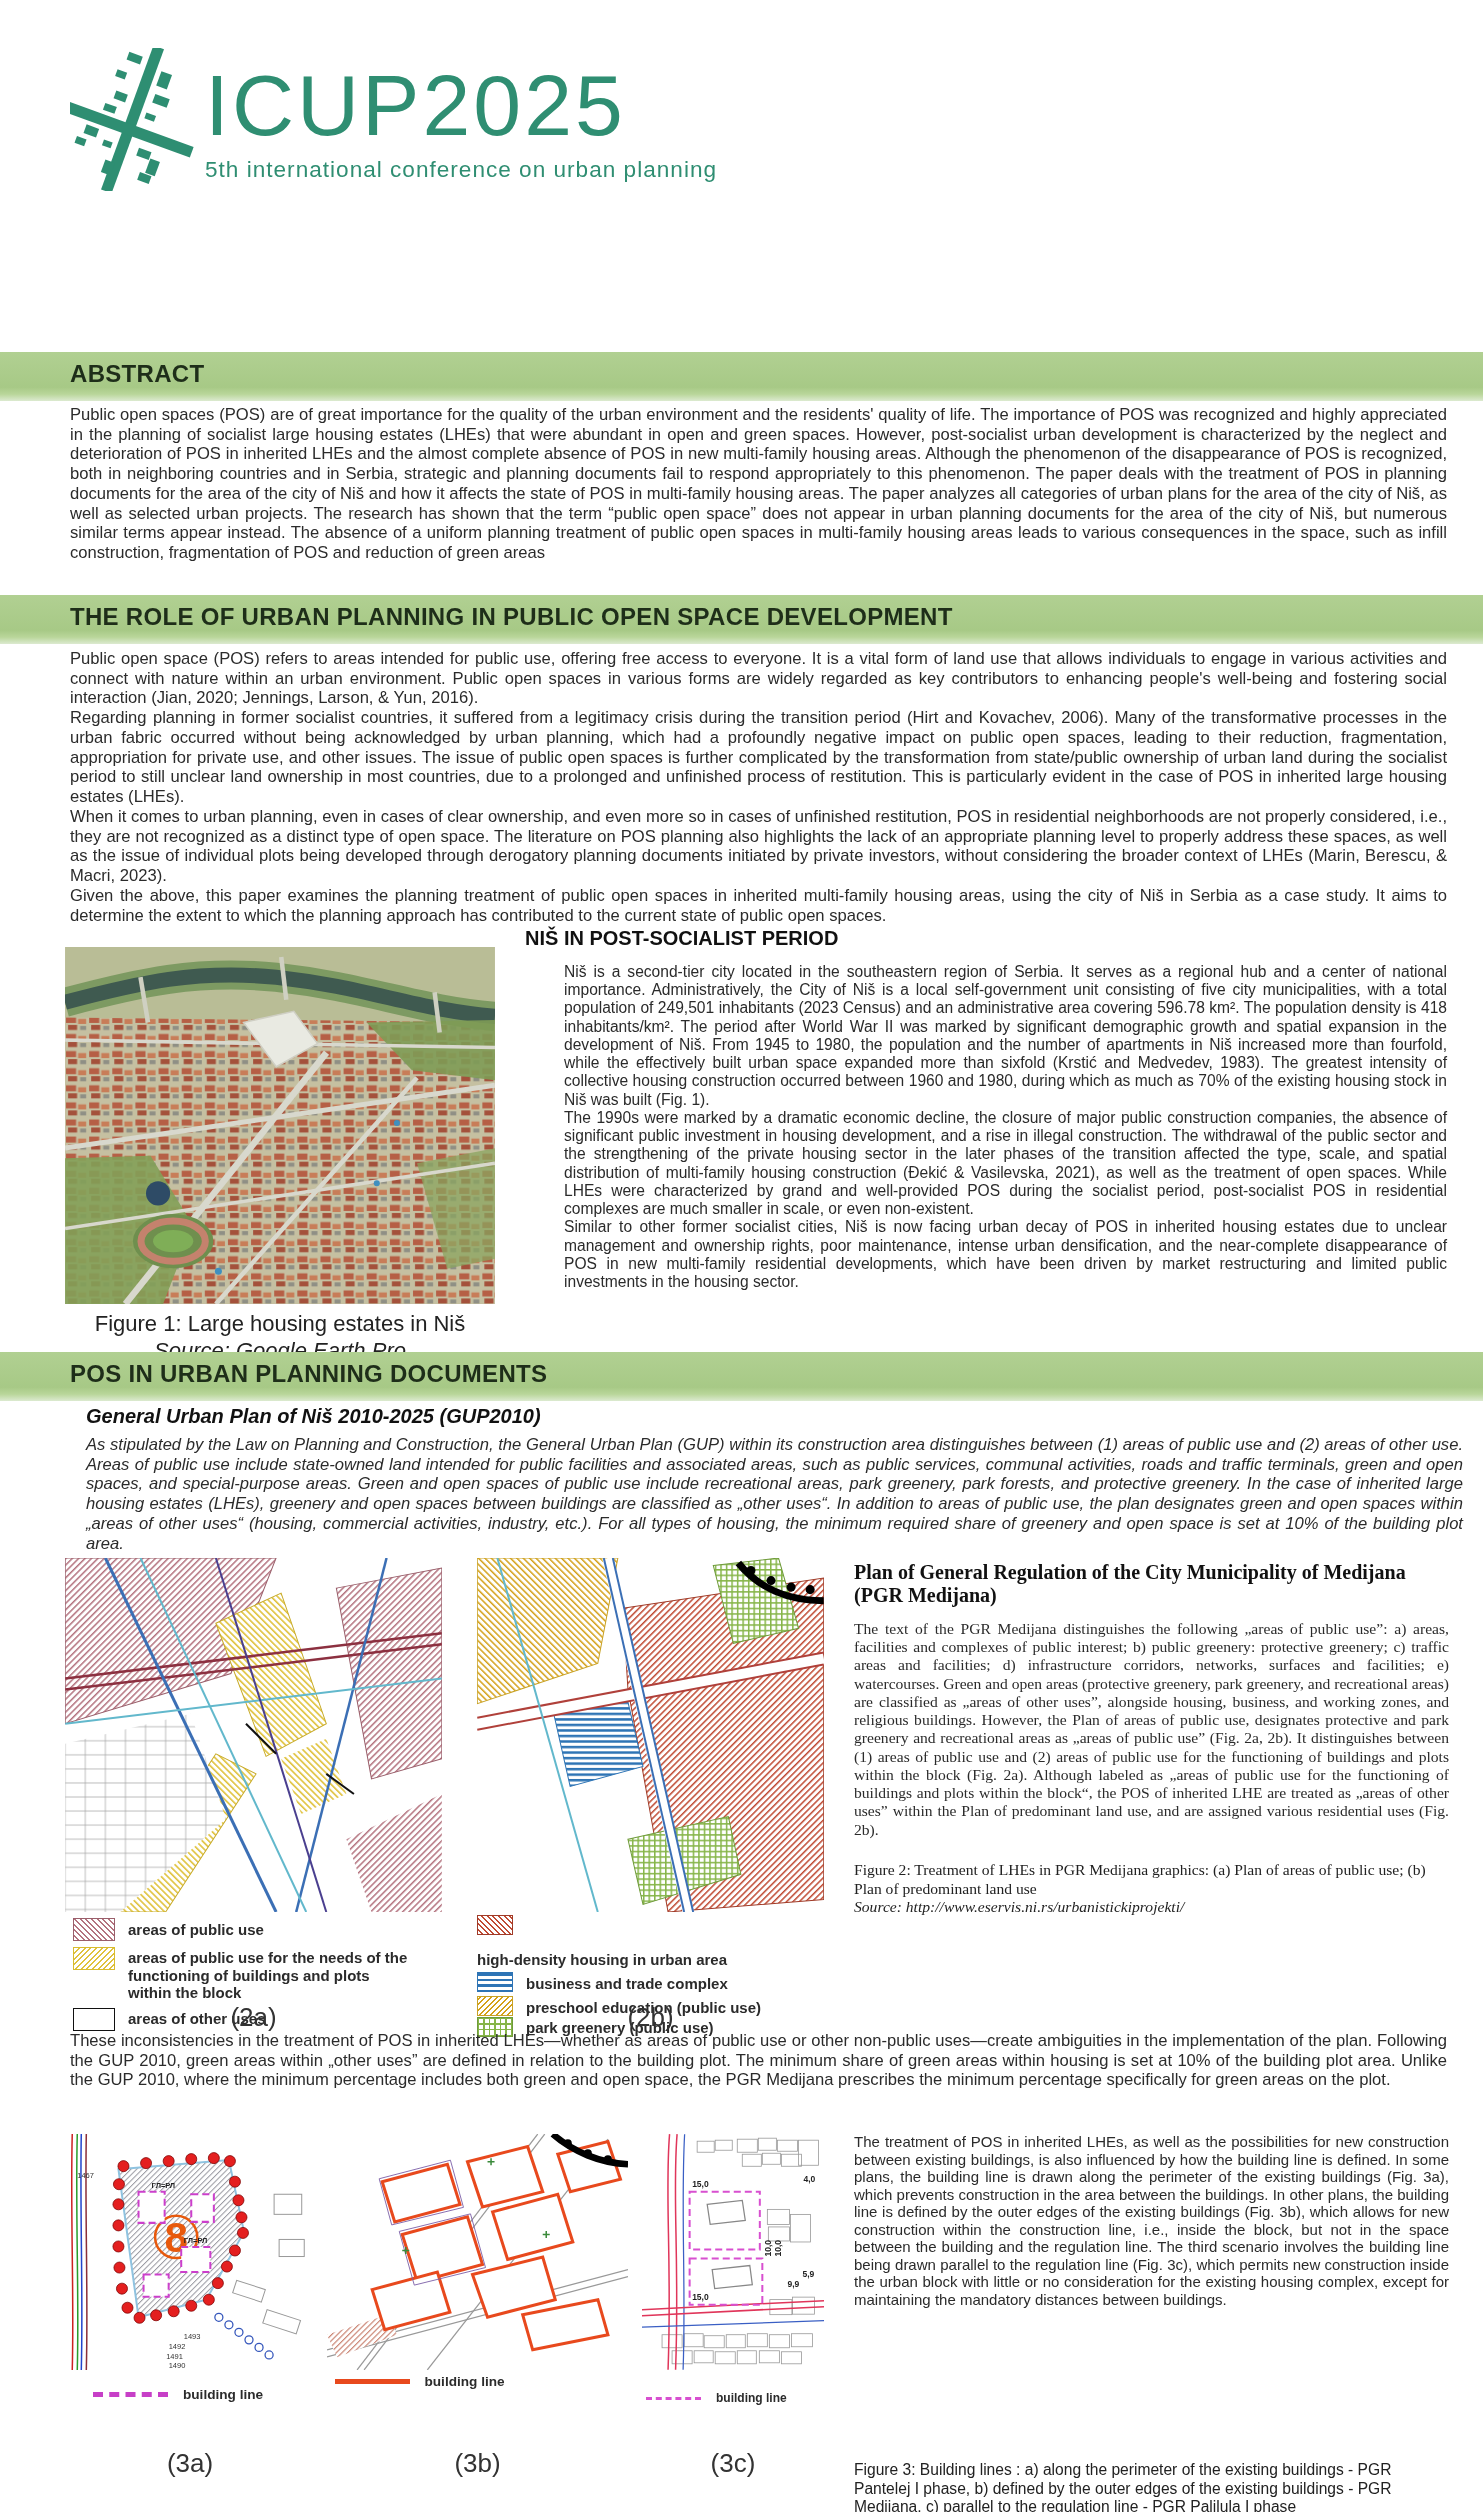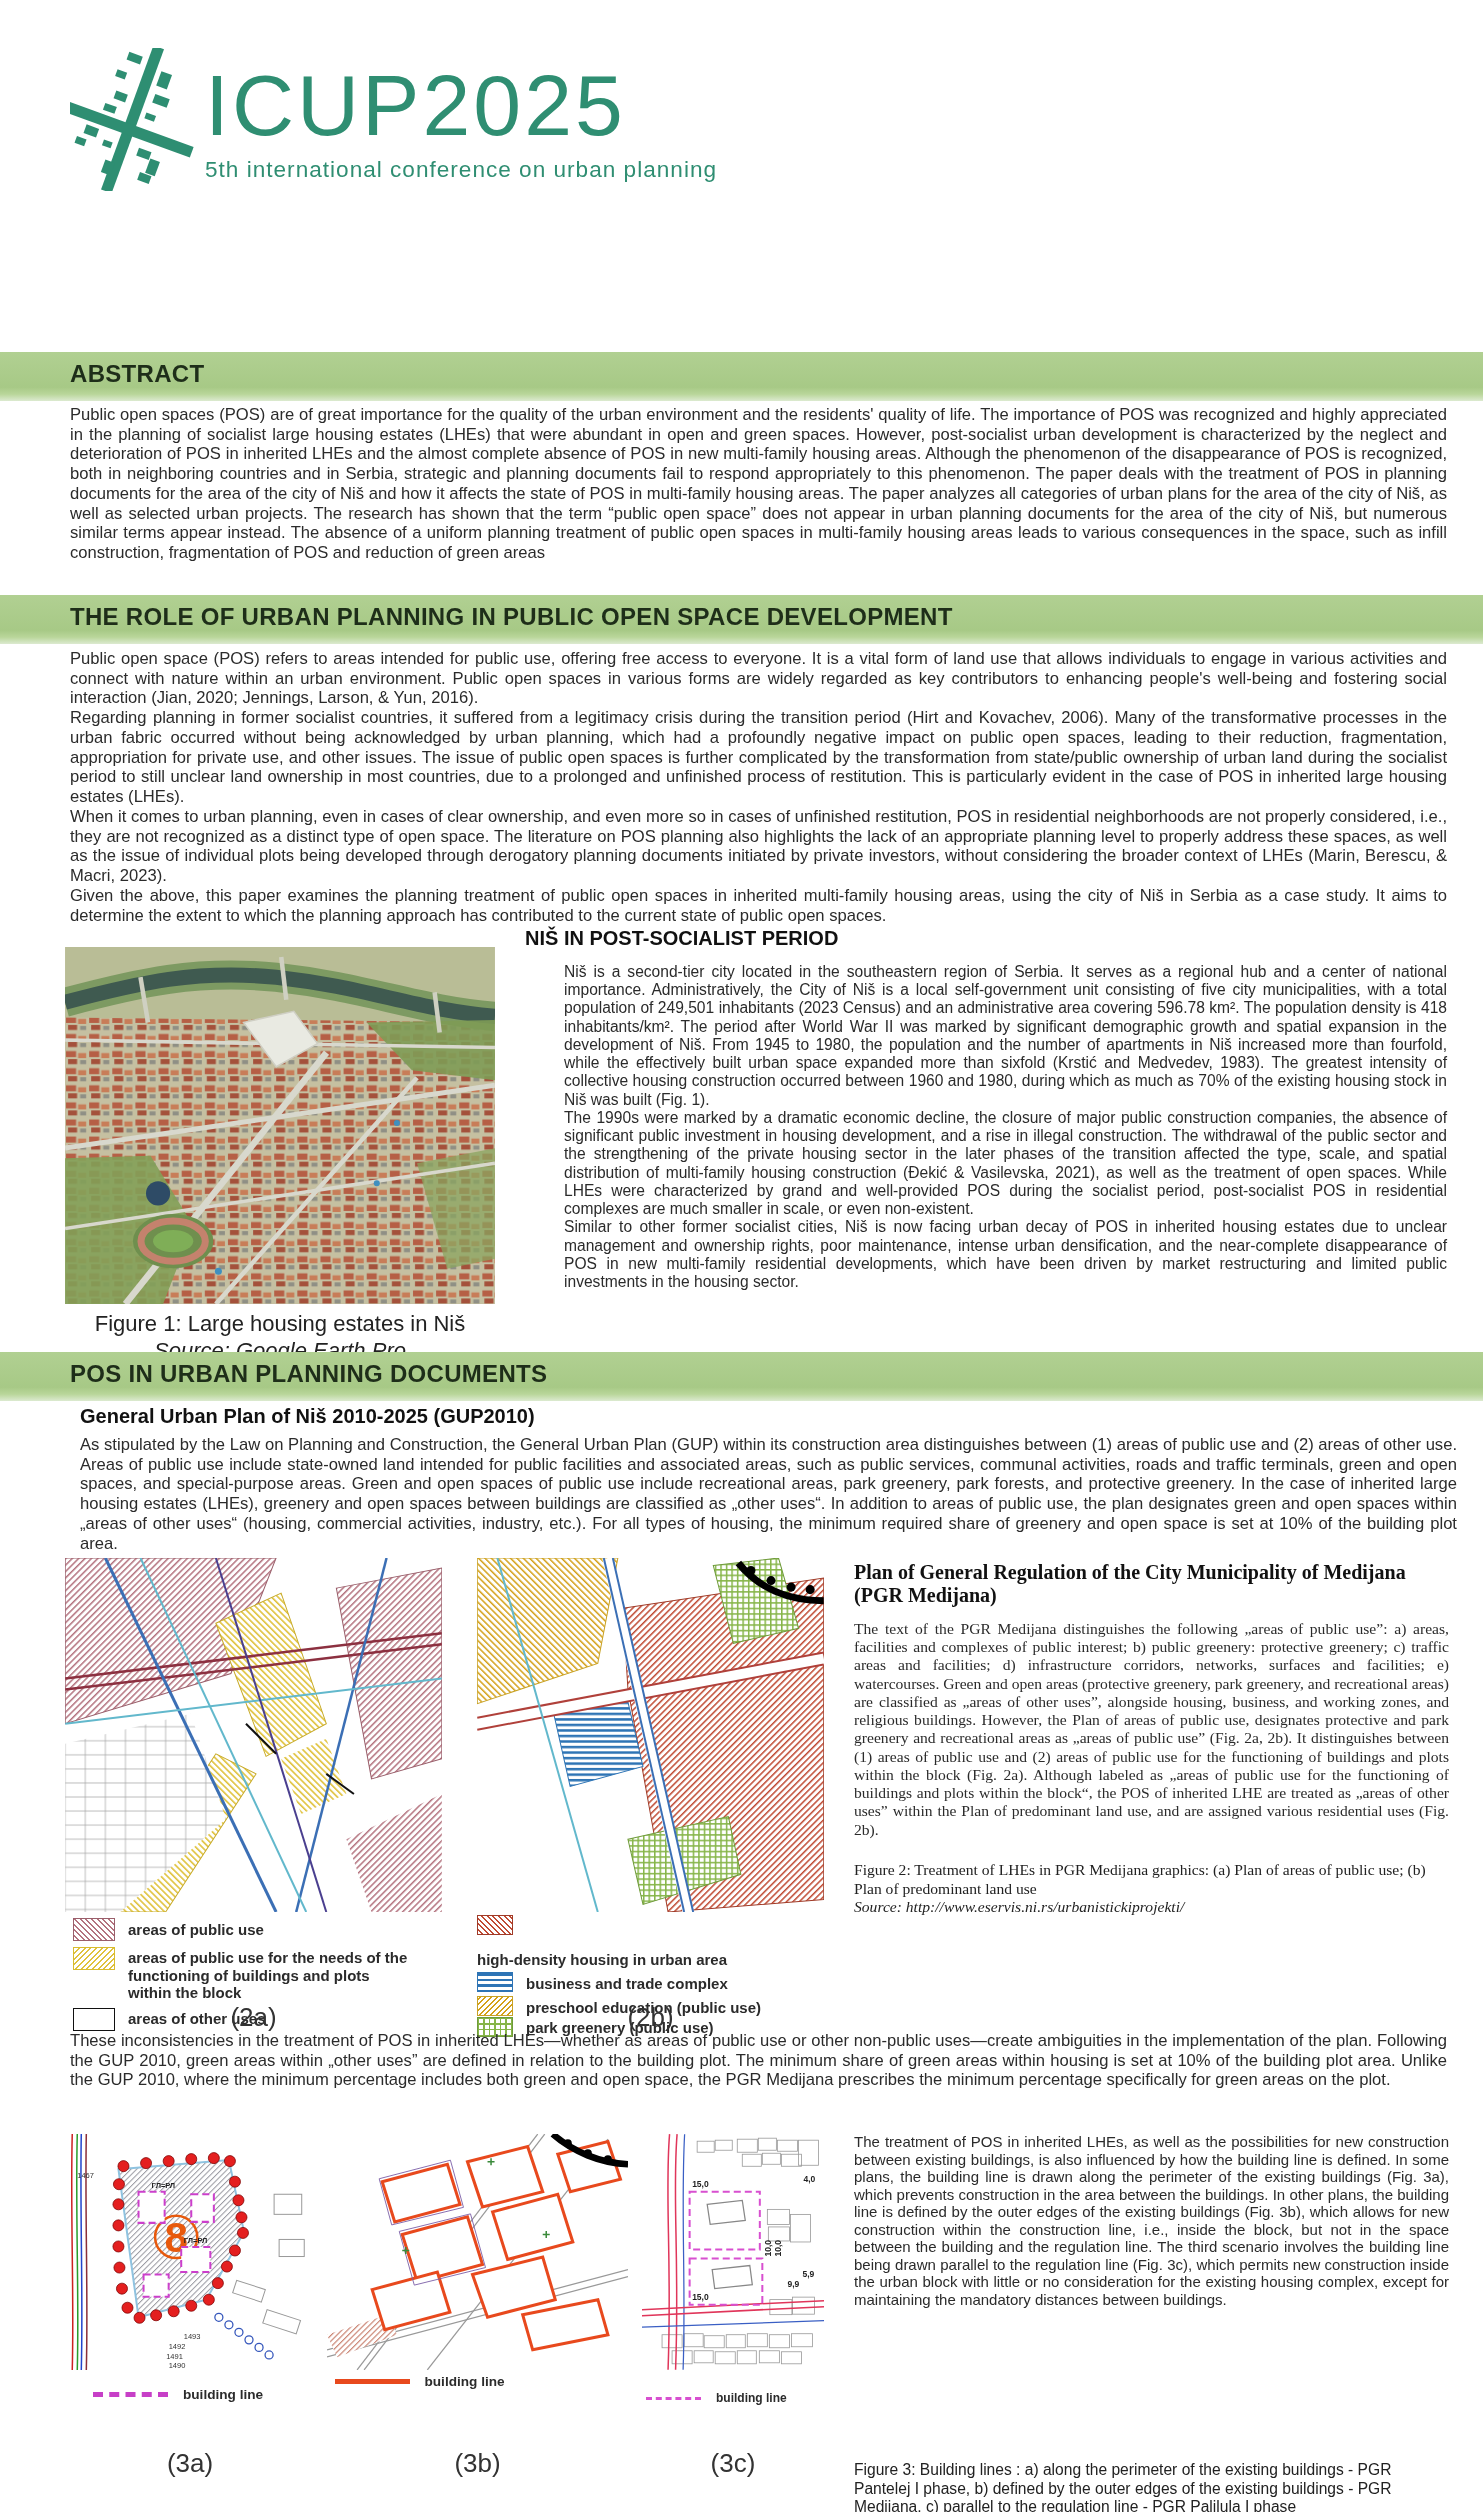--- a/index.html
+++ b/index.html
@@ -155,21 +155,21 @@
       <p>Niš is a second-tier city located in the southeastern region of Serbia. It serves as a regional hub and a center of national importance. Administratively, the City of Niš is a local self-government unit consisting of five city municipalities, with a total population of 249,501 inhabitants (2023 Census) and an administrative area covering 596.78 km². The population density is 418 inhabitants/km². The period after World War II was marked by significant demographic growth and spatial expansion in the development of Niš. From 1945 to 1980, the population and the number of apartments in Niš increased more than fourfold, while the effectively built urban space expanded more than sixfold (Krstić and Medvedev, 1983). The greatest intensity of collective housing construction occurred between 1960 and 1980, during which as much as 70% of the existing housing stock in Niš was built (Fig. 1).</p>
       <p>The 1990s were marked by a dramatic economic decline, the closure of major public construction companies, the absence of significant public investment in housing development, and a rise in illegal construction. The withdrawal of the public sector and the strengthening of the private housing sector in the later phases of the transition affected the type, scale, and spatial distribution of multi-family housing construction (Đekić &amp; Vasilevska, 2021), as well as the treatment of open spaces. While LHEs were characterized by grand and well-provided POS during the socialist period, post-socialist POS in residential complexes are much smaller in scale, or even non-existent.</p>
       <p>Similar to other former socialist cities, Niš is now facing urban decay of POS in inherited housing estates due to unclear management and ownership rights, poor maintenance, intense urban densification, and the near-complete disappearance of POS in new multi-family residential developments, which have been driven by market restructuring and limited public investments in the housing sector.</p>
     </div>
   </div>
 
   <div class="bar" style="top:1352px;">
     <h2>POS IN URBAN PLANNING DOCUMENTS</h2>
   </div>
 
-  <div class="tblock" style="left:80px; top:1405px; width:1377px;">
+  <div class="tblock" style="left:86px; top:1405px; width:1377px;font-style:italic;">
     <h3 class="subhead">General Urban Plan of Niš 2010-2025 (GUP2010)</h3>
     <p class="fs33">As stipulated by the Law on Planning and Construction, the General Urban Plan (GUP) within its construction area distinguishes between (1) areas of public use and (2) areas of other use. Areas of public use include state-owned land intended for public facilities and associated areas, such as public services, communal activities, roads and traffic terminals, green and open spaces, and special-purpose areas. Green and open spaces of public use include recreational areas, park greenery, park forests, and protective greenery. In the case of inherited large housing estates (LHEs), greenery and open spaces between buildings are classified as „other uses“. In addition to areas of public use, the plan designates green and open spaces within „areas of other uses“ (housing, commercial activities, industry, etc.). For all types of housing, the minimum required share of greenery and open space is set at 10% of the building plot area.</p>
   </div>
 
   <div class="figabs fig-border" style="left:65px; top:1558px;">
     <svg width="377" height="354" viewBox="0 0 750 705">
       <defs>
         <pattern id="f2-hp" patternUnits="userSpaceOnUse" width="9" height="9" patternTransform="rotate(45)">
           <rect width="9" height="9" fill="#fff"></rect>
             <rect width="3" height="9" fill="#b4737f"></rect>

